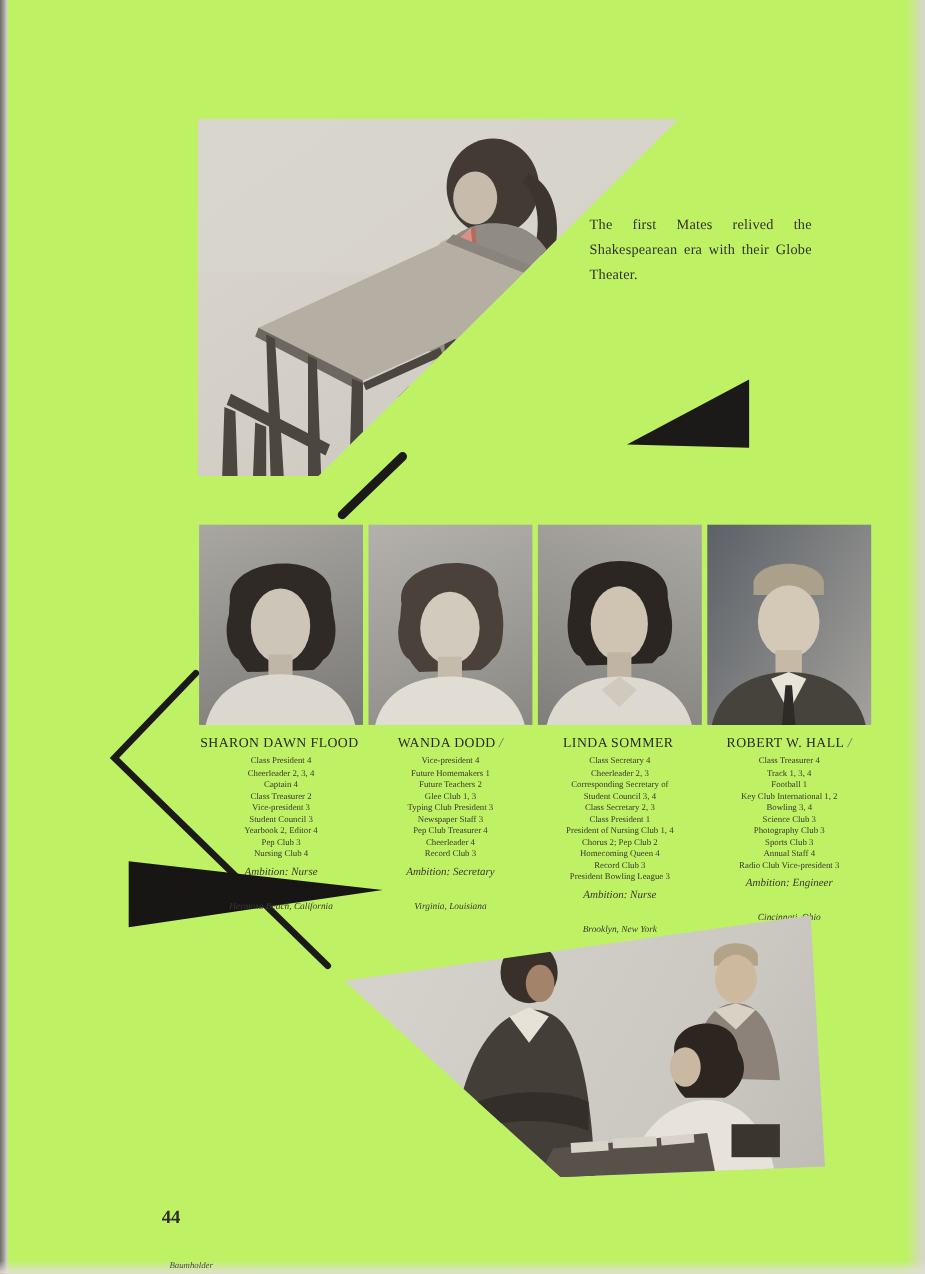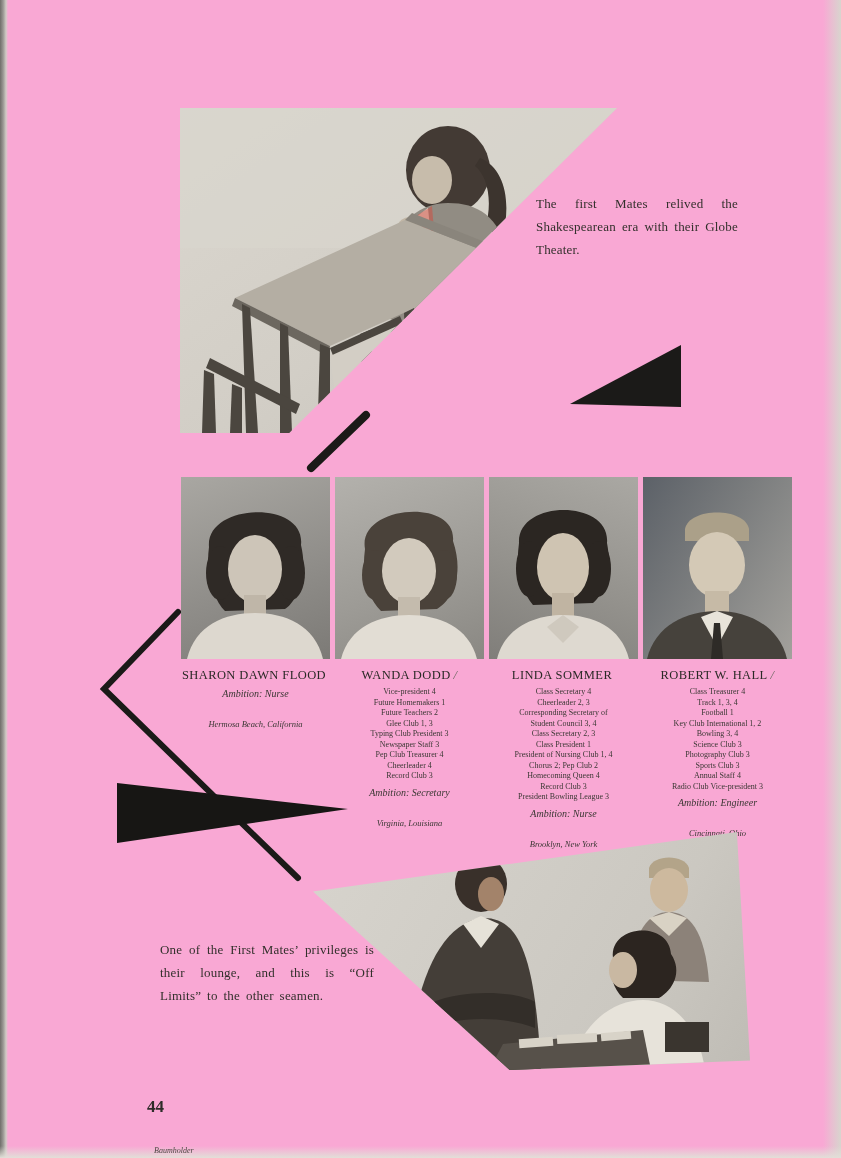--- a/index.html
+++ b/index.html
@@ -1,18 +1,18 @@
 <!DOCTYPE html>
 <html><head>
 <meta charset="utf-8">
 <style>
   html,body{margin:0;padding:0;background:#dcdad5;}
   .page{
     position:relative;width:841px;height:1158px;overflow:hidden;
-    background:#f9a8d4;
+    background:#bef264;
     font-family:"Liberation Serif", serif;
   }
   .edge-left{position:absolute;left:0;top:0;width:8px;height:100%;
     background:linear-gradient(to right,#6f6e6a 0%,#9a9894 40%,#cfccc5 75%,rgba(244,241,234,0) 100%);}
   .edge-right{position:absolute;right:0;top:0;width:18px;height:100%;
     background:linear-gradient(to left,#d8d5ce 0%,rgba(244,241,234,0) 100%);}
   .edge-bottom{position:absolute;left:0;bottom:0;width:100%;height:12px;
     background:linear-gradient(to top,#e2dfd8 0%,rgba(244,241,234,0) 100%);}
 
   .photo{position:absolute;overflow:hidden;}
@@ -113,20 +113,31 @@
         <svg viewBox="0 0 149 182">
           <path d="M28,70 C24,26 125,22 120,68 C128,102 114,126 104,132 L44,134 C34,124 24,100 28,70 Z" fill="#2f2a26"></path>
           <ellipse cx="39" cy="96" rx="14" ry="27" fill="#2f2a26"></ellipse>
           <ellipse cx="110" cy="96" rx="14" ry="27" fill="#2f2a26"></ellipse>
           <ellipse cx="74" cy="92" rx="27" ry="34" fill="#cdc5b8"></ellipse>
           <rect x="63" y="118" width="22" height="24" fill="#bfb6a8"></rect>
           <path d="M6,182 C14,148 44,136 74,136 C104,136 134,148 142,182 Z" fill="#ddd8cf"></path>
         </svg>
       </div>
       <div class="sname"><span>SHARON DAWN FLOOD</span><span class="pen"></span></div>
+      <div class="acts">
+          <div class="act">Class President 4</div>
+          <div class="act">Cheerleader 2, 3, 4</div>
+          <div class="act">Captain 4</div>
+          <div class="act">Class Treasurer 2</div>
+          <div class="act">Vice-president 3</div>
+          <div class="act">Student Council 3</div>
+          <div class="act">Yearbook 2, Editor 4</div>
+          <div class="act">Pep Club 3</div>
+          <div class="act">Nursing Club 4</div>
+        </div>
       <div class="amb">Ambition: Nurse</div>
       <div class="home">Hermosa Beach, California</div>
     </div>
 
     <div class="student">
       <div class="portrait">
         <svg viewBox="0 0 149 182">
           <path d="M30,72 C22,28 122,20 118,64 C130,100 116,124 102,132 L46,134 C34,122 26,102 30,72 Z" fill="#4a423a"></path>
           <ellipse cx="40" cy="98" rx="13" ry="25" fill="#4a423a"></ellipse>
           <ellipse cx="109" cy="98" rx="13" ry="25" fill="#4a423a"></ellipse>
@@ -232,18 +243,17 @@
       <path d="M190,212 L330,198 L338,238 L176,238 Z" fill="#57514a"></path>
       <g fill="#d8d3c8">
         <rect x="206" y="206" width="34" height="9" transform="rotate(-4 223 210)"></rect>
         <rect x="244" y="202" width="40" height="9" transform="rotate(-3 264 206)"></rect>
         <rect x="288" y="200" width="30" height="8" transform="rotate(-5 303 204)"></rect>
       </g>
       <rect x="352" y="190" width="44" height="30" fill="#3a352f"></rect>
     </svg>
   </div>
 
-  <div class="caption caption-bottom">One of the First Mates’ privileges is their lounge, and this is “Off Limits” to the other seamen.</div>
 
   <div class="footer-num">44</div>
   <div class="footer-name">Baumholder</div>
 
 </div>
 
 </body></html>

